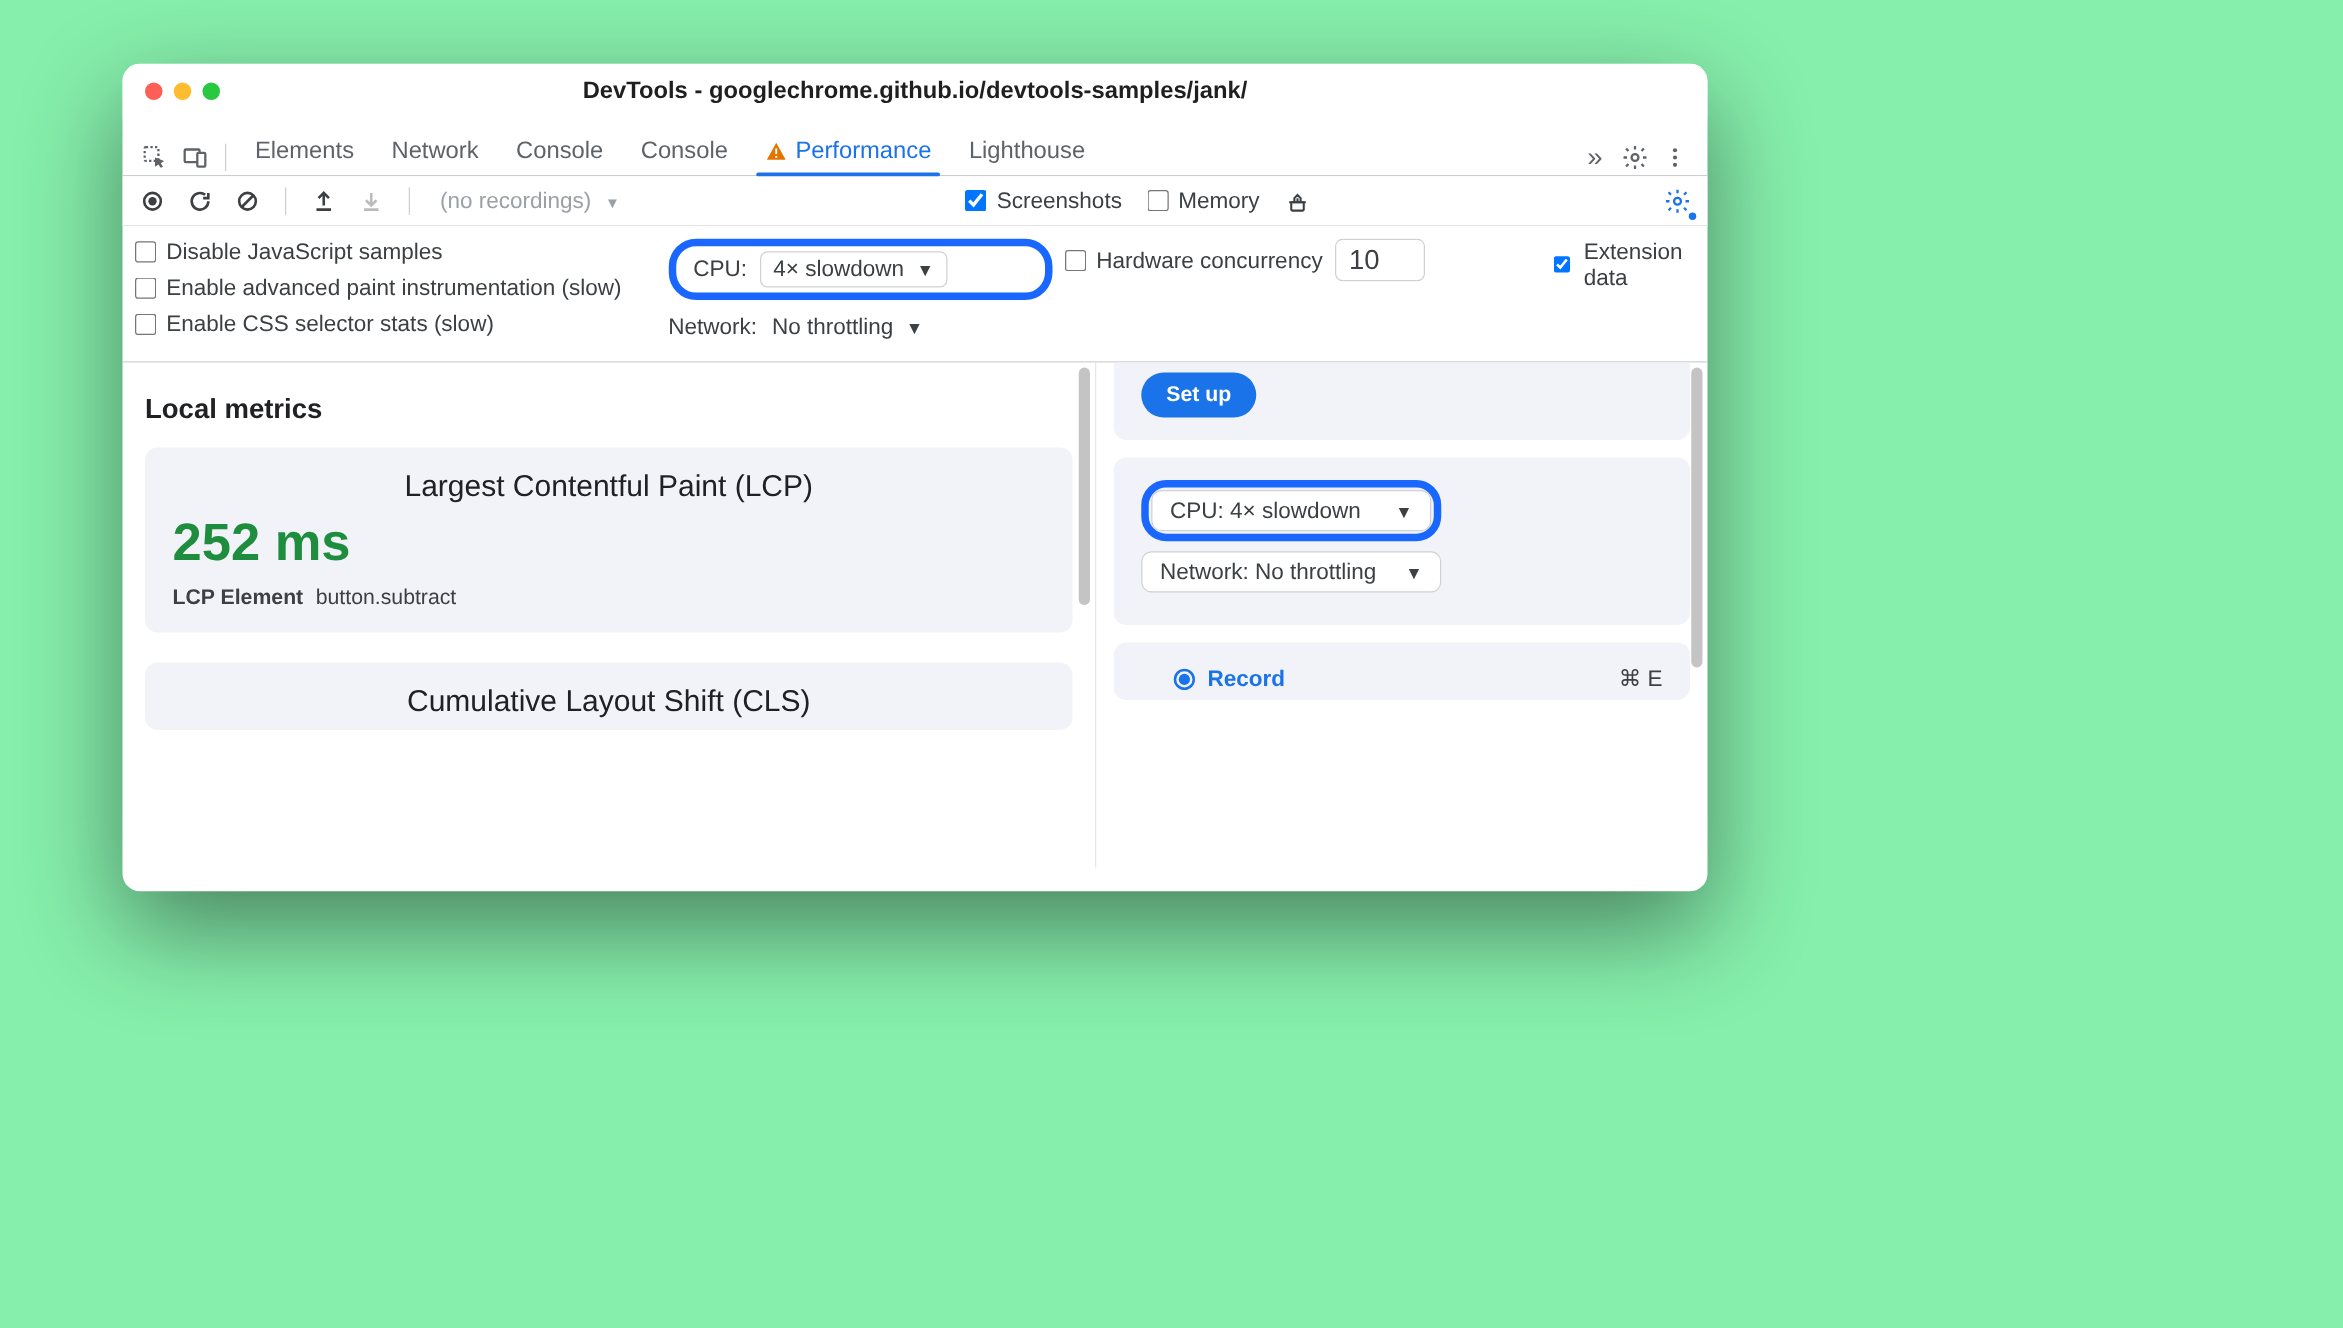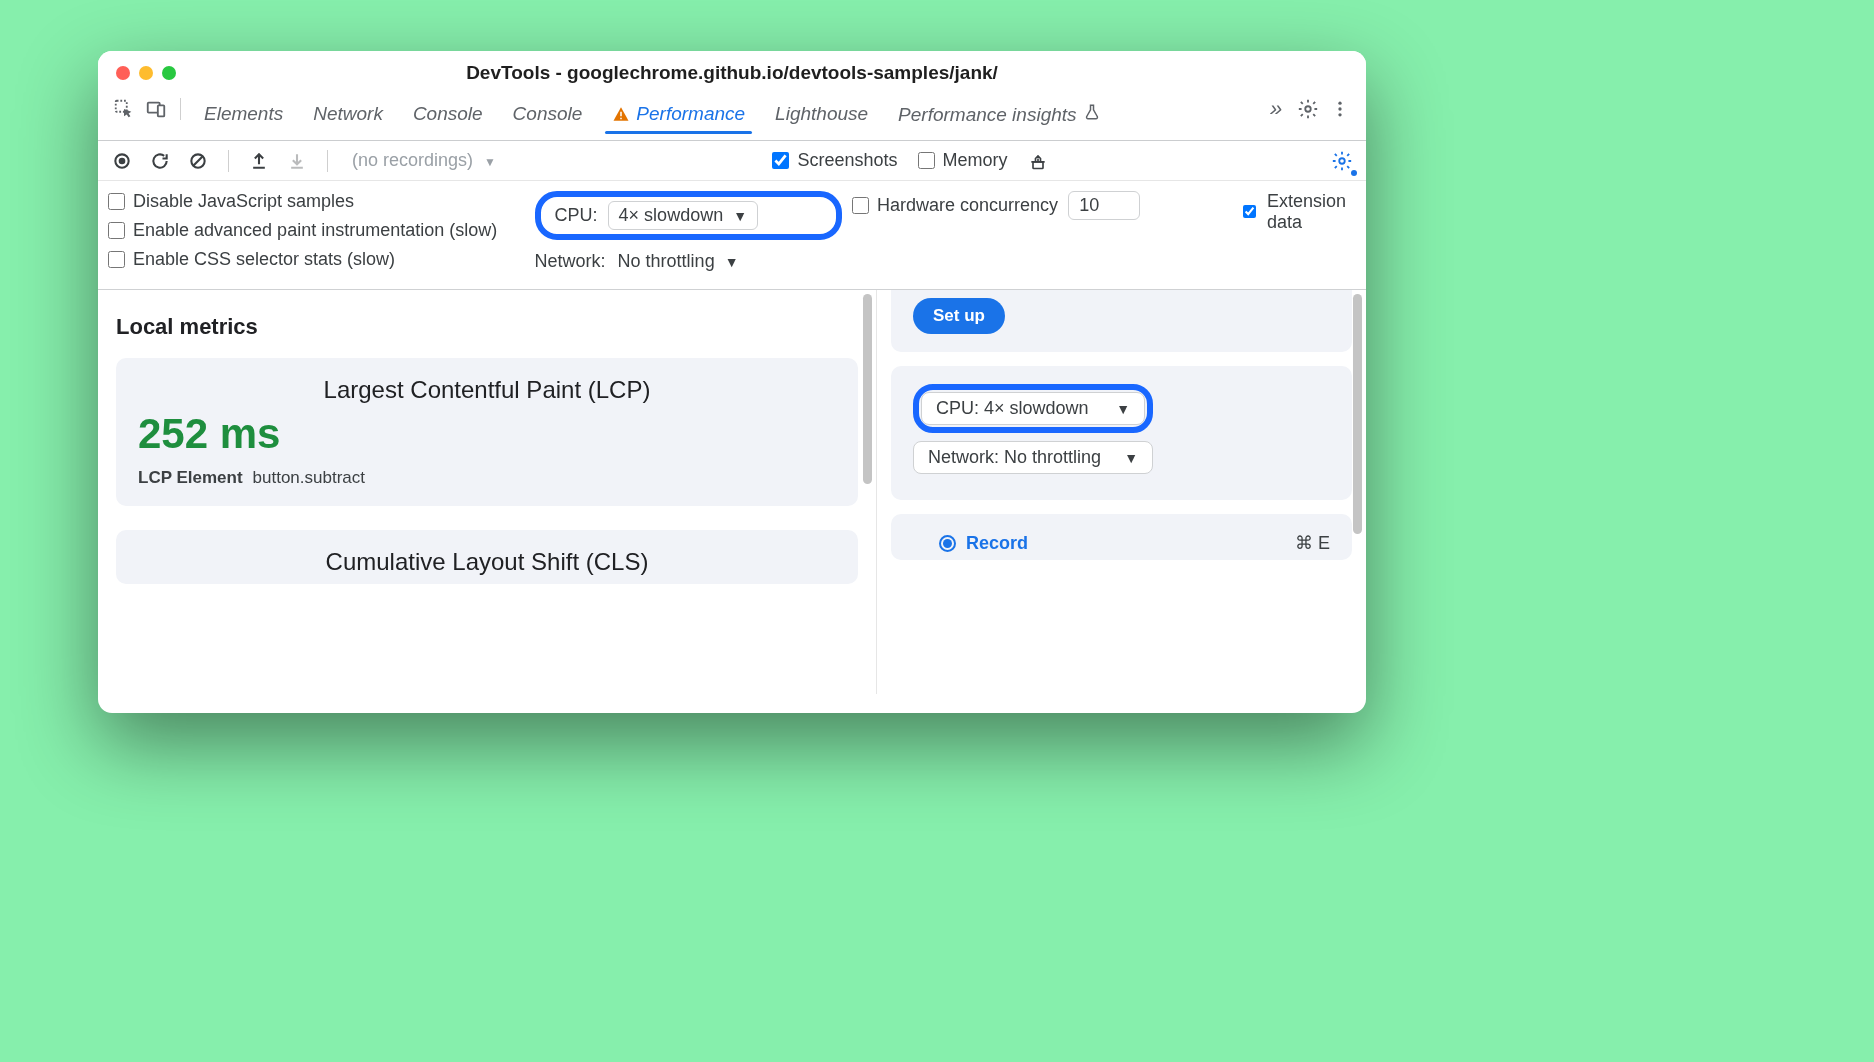--- a/index.html
+++ b/index.html
@@ -7,21 +7,21 @@
   .stage{position:relative;width:1874px;height:1062px;background:#86efac;}
   .window{position:absolute;left:98px;top:51px;width:1268px;height:662px;background:#fff;border-radius:14px;box-shadow:0 30px 80px rgba(0,0,0,.45);overflow:hidden;}
   .titlebar{height:44px;display:flex;align-items:center;padding:0 18px;background:#fff;border-bottom:1px solid rgba(0,0,0,0);}
   .traffic{display:flex;gap:9px;align-items:center;}
   .dot{width:14px;height:14px;border-radius:50%;}
   .dot.red{background:#ff5f57;}
   .dot.yellow{background:#febc2e;}
   .dot.green{background:#28c840;}
   .title{flex:1;text-align:center;font-weight:700;font-size:19px;color:#1f1f1f;white-space:nowrap;overflow:hidden;text-overflow:ellipsis;padding:0 20px;}
 
-  .tabs{height:46px;display:flex;align-items:flex-start;padding:0 12px;border-bottom:1px solid #cbcdcf;font-size:19px;color:#5f6368;gap:4px;font-style:italic;}
+  .tabs{height:46px;display:flex;align-items:flex-end;padding:0 12px;border-bottom:1px solid #cbcdcf;font-size:19px;color:#5f6368;gap:4px;}
   .tabs .lead{display:flex;align-items:center;gap:4px;}
   .tabs .tab{padding:8px 13px;display:flex;align-items:center;gap:6px;cursor:default;position:relative;color:#5f6368;}
   .tabs .tab.active{color:#1a73e8;font-weight:500;}
   .tabs .tab.active::after{content:"";position:absolute;left:6px;right:6px;bottom:-1px;height:3px;background:#1a73e8;border-radius:2px;}
   .tabs .spacer{flex:1;}
   .icon-btn{width:28px;height:28px;display:inline-flex;align-items:center;justify-content:center;color:#5f6368;}
   .icon-btn svg{display:block;}
   .sep{width:1px;height:22px;background:#cfcfcf;margin:0 6px;}
   .chev{font-size:22px;color:#5f6368;}
 
@@ -34,21 +34,21 @@
 
   .capture-bar{display:flex;align-items:flex-start;padding:10px 10px 14px 10px;border-bottom:1px solid #cfd1d3;font-size:18px;color:#3c4043;gap:10px;}
   .capture-col{display:flex;flex-direction:column;gap:8px;}
   .col-left{width:420px;}
   .col-mid{width:310px;}
   .col-hw{width:380px;display:flex;align-items:center;gap:10px;}
   .col-ext{display:flex;align-items:center;gap:8px;margin-left:auto;}
   .lbl-row{display:flex;align-items:center;gap:10px;}
   .select-box{display:inline-flex;align-items:center;gap:10px;border:1px solid #a16207;border-radius:6px;padding:3px 10px;background:#fff;font-size:18px;color:#3c4043;}
   .select-box .caret{font-size:14px;color:#3c4043;}
-  .num-input{width:72px;border:1px solid #cfd1d3;border-radius:6px;padding:3px 10px;font-size:18px;color:#3c4043;background:#fff;}
+  .num-input{width:72px;border:1px solid #cfd1d3;border-radius:6px;padding:3px 10px;font-size:22px;color:#3c4043;background:#fff;}
 
   .highlight-ring{border:6px solid #1967ff;border-radius:22px;padding:4px 10px 4px 14px;display:inline-flex;align-items:center;gap:10px;}
   .highlight-ring .select-box{border-color:#cfd1d3;}
 
   .content{display:flex;height:calc(100% - 44px - 46px - 40px - 128px);}
   
   .main{flex:1;overflow:auto;padding:14px 18px;position:relative;}
   .side{width:490px;border-left:1px solid #e6e6e6;overflow:auto;padding:0 14px 14px;position:relative;}
   .scroll-stub{position:absolute;top:0;right:0;bottom:0;width:18px;}
   .thumb{position:absolute;right:4px;width:9px;background:#c4c4c4;border-radius:5px;}
@@ -123,28 +123,20 @@
         <span class="warn-tri">
           <svg width="18" height="18" viewBox="0 0 24 24">
               <path d="M12 3l10 18H2z" fill="#e37400"></path>
               <rect x="11" y="9" width="2" height="6" fill="#fff"></rect>
               <rect x="11" y="17" width="2" height="2" fill="#fff"></rect>
             </svg>
         </span>
         <span>Performance</span>
       </div>
       <div class="tab">Lighthouse</div>
-      <div class="tab">
-        <span>Performance insights</span>
-        <span>
-          <svg width="18" height="18" viewBox="0 0 24 24" fill="none" stroke="#5f6368" stroke-width="2">
-              <path d="M9 3h6M10 3v6l-5 9a2 2 0 0 0 2 3h10a2 2 0 0 0 2-3l-5-9V3"></path>
-            </svg>
-        </span>
-      </div>
       <div class="spacer"></div>
       <span class="icon-btn chev">»</span>
       <span class="icon-btn">
         <svg width="22" height="22" viewBox="0 0 24 24" fill="none" stroke="#5f6368" stroke-width="2">
             <circle cx="12" cy="12" r="3"></circle>
             <path d="M12 2v3M12 19v3M4.2 4.2l2.1 2.1M17.7 17.7l2.1 2.1M2 12h3M19 12h3M4.2 19.8l2.1-2.1M17.7 6.3l2.1-2.1"></path>
           </svg>
       </span>
       <span class="icon-btn">
         <svg width="20" height="20" viewBox="0 0 24 24" fill="#5f6368">

